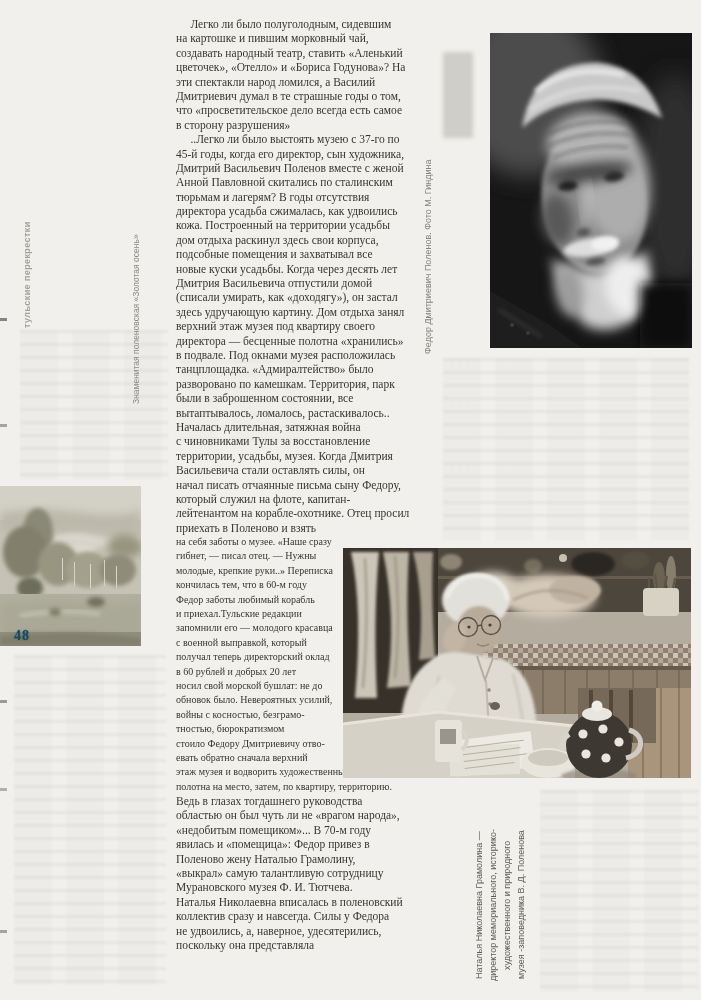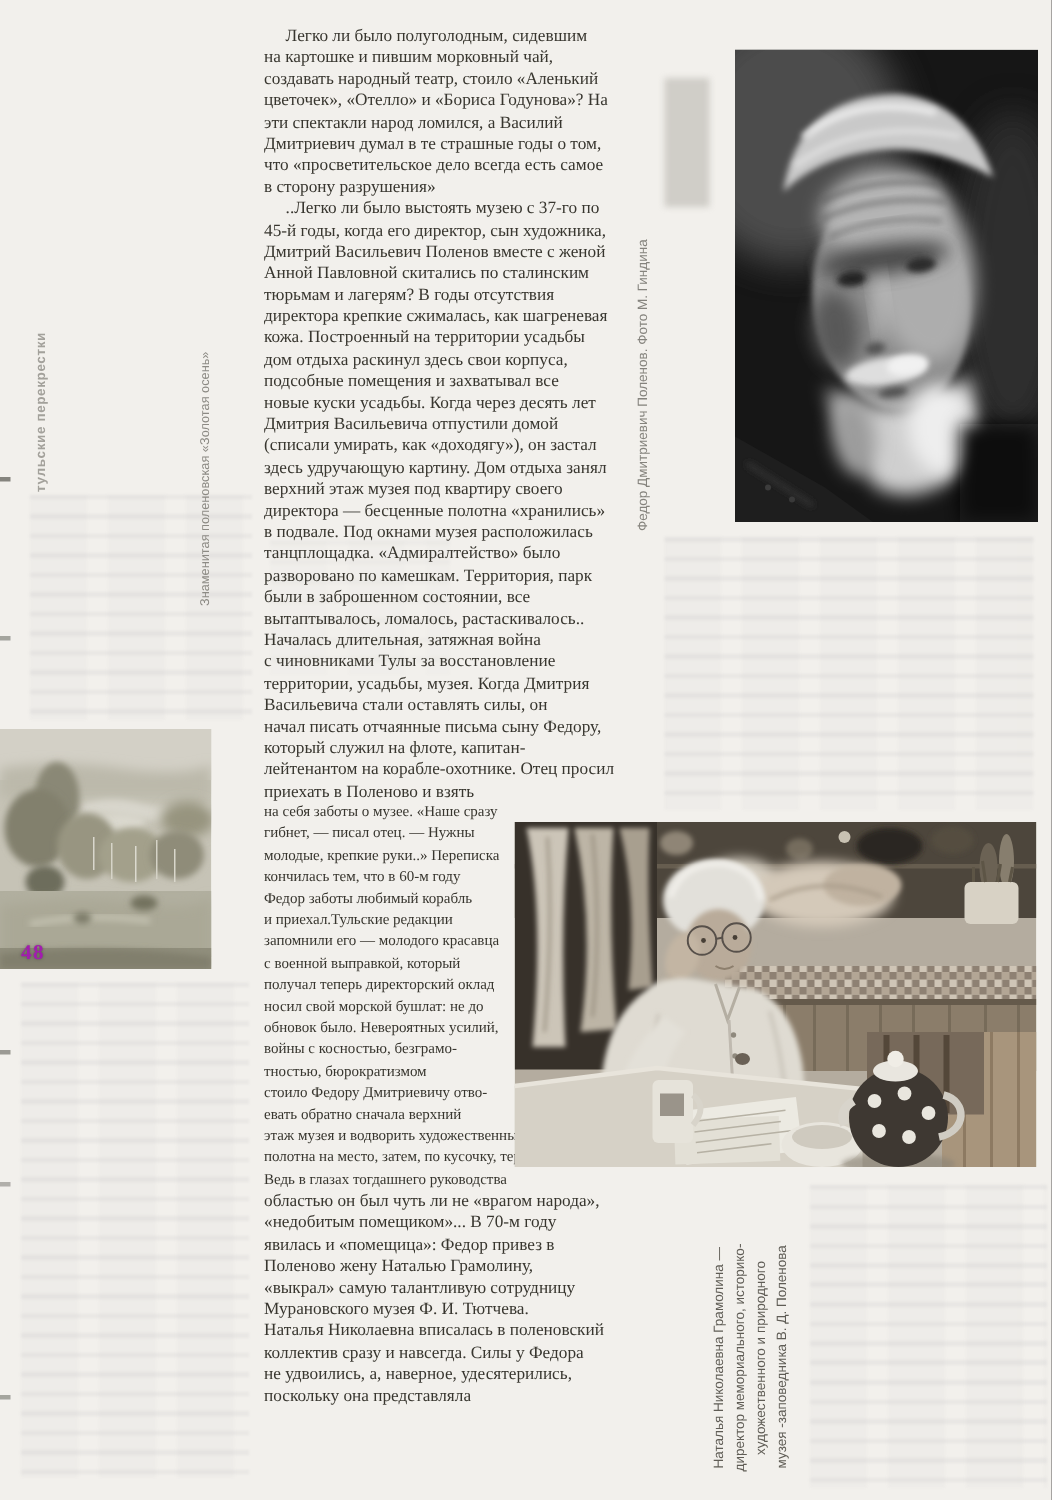--- a/index.html
+++ b/index.html
@@ -38,21 +38,21 @@
   .article-line {
     height:14.4px; line-height:14.4px; font-size:11.5px; white-space:nowrap;
     color:#38362f;
   }
   
   .article-line:nth-child(n+37):nth-child(-n+54) { font-size:10px; }
 
   
   .painting { position:absolute; left:0; top:486px; width:141px; height:160px; overflow:hidden; }
   .page-number {
-    position:absolute; left:14px; top:628px; color:#a21caf;
+    position:absolute; left:14px; top:628px; color:#0c4a6e;
     font-size:14px; font-weight:bold; letter-spacing:1px;
     text-shadow:0 0 2px rgba(60,60,50,.6);
   }
   .photo-top { position:absolute; left:490px; top:33px; width:202px; height:315px; overflow:hidden; }
   .photo-bottom { position:absolute; left:343px; top:548px; width:348px; height:230px; overflow:hidden; }
   svg { display:block; }
 </style>
 </head>
 <body>
 
@@ -115,32 +115,32 @@
       <ellipse cx="55" cy="126" rx="6" ry="4" fill="#7d7c69" filter="url(#pb1)"></ellipse>
       <rect x="0" y="146" width="141" height="14" fill="#908e7c"></rect>
       <path d="M0,150 Q70,142 141,152 L141,160 L0,160 Z" fill="#817f6d" filter="url(#pb1)"></path>
     </svg>
   </div>
   <div class="page-number">48</div>
 
   <div class="article">
       <div class="article-line">&nbsp;&nbsp;&nbsp;&nbsp;&nbsp;Легко ли было полуголодным, сидевшим</div>
       <div class="article-line">на картошке и пившим морковный чай,</div>
-      <div class="article-line">создавать народный театр, стоило «Аленький</div>
+      <div class="article-line">создавать народный театр, ставить «Аленький</div>
       <div class="article-line">цветочек», «Отелло» и «Бориса Годунова»? На</div>
       <div class="article-line">эти спектакли народ ломился, а Василий</div>
       <div class="article-line">Дмитриевич думал в те страшные годы о том,</div>
       <div class="article-line">что «просветительское дело всегда есть самое</div>
       <div class="article-line">в сторону разрушения»</div>
       <div class="article-line">&nbsp;&nbsp;&nbsp;&nbsp;&nbsp;..Легко ли было выстоять музею с 37-го по</div>
       <div class="article-line">45-й годы, когда его директор, сын художника,</div>
       <div class="article-line">Дмитрий Васильевич Поленов вместе с женой</div>
       <div class="article-line">Анной Павловной скитались по сталинским</div>
       <div class="article-line">тюрьмам и лагерям? В годы отсутствия</div>
-      <div class="article-line">директора крепкие сжималась, как шагреневая</div>
+      <div class="article-line">директора усадьба сжималась, как удвоились</div>
       <div class="article-line">кожа. Построенный на территории усадьбы</div>
       <div class="article-line">дом отдыха раскинул здесь свои корпуса,</div>
       <div class="article-line">подсобные помещения и захватывал все</div>
       <div class="article-line">новые куски усадьбы. Когда через десять лет</div>
       <div class="article-line">Дмитрия Васильевича отпустили домой</div>
       <div class="article-line">(списали умирать, как «доходягу»), он застал</div>
       <div class="article-line">здесь удручающую картину. Дом отдыха занял</div>
       <div class="article-line">верхний этаж музея под квартиру своего</div>
       <div class="article-line">директора — бесценные полотна «хранились»</div>
       <div class="article-line">в подвале. Под окнами музея расположилась</div>
@@ -158,28 +158,29 @@
       <div class="article-line">приехать в Поленово и взять</div>
       <div class="article-line">на себя заботы о музее. «Наше сразу</div>
       <div class="article-line">гибнет, — писал отец. — Нужны</div>
       <div class="article-line">молодые, крепкие руки..» Переписка</div>
       <div class="article-line">кончилась тем, что в 60-м году</div>
       <div class="article-line">Федор заботы любимый корабль</div>
       <div class="article-line">и приехал.Тульские редакции</div>
       <div class="article-line">запомнили его — молодого красавца</div>
       <div class="article-line">с военной выправкой, который</div>
       <div class="article-line">получал теперь директорский оклад</div>
+      <div class="article-line">в 60 рублей и добрых 20 лет</div>
       <div class="article-line">носил свой морской бушлат: не до</div>
       <div class="article-line">обновок было. Невероятных усилий,</div>
       <div class="article-line">войны с косностью, безграмо-</div>
       <div class="article-line">тностью, бюрократизмом</div>
       <div class="article-line">стоило Федору Дмитриевичу отво-</div>
       <div class="article-line">евать обратно сначала верхний</div>
       <div class="article-line">этаж музея и водворить художественные</div>
-      <div class="article-line">полотна на место, затем, по кусочку, территорию.</div>
+      <div class="article-line">полотна на место, затем, по квартиру, территорию.</div>
       <div class="article-line">Ведь в глазах тогдашнего руководства</div>
       <div class="article-line">областью он был чуть ли не «врагом народа»,</div>
       <div class="article-line">«недобитым помещиком»... В 70-м году</div>
       <div class="article-line">явилась и «помещица»: Федор привез в</div>
       <div class="article-line">Поленово жену Наталью Грамолину,</div>
       <div class="article-line">«выкрал» самую талантливую сотрудницу</div>
       <div class="article-line">Мурановского музея Ф. И. Тютчева.</div>
       <div class="article-line">Наталья Николаевна вписалась в поленовский</div>
       <div class="article-line">коллектив сразу и навсегда. Силы у Федора</div>
       <div class="article-line">не удвоились, а, наверное, удесятерились,</div>

